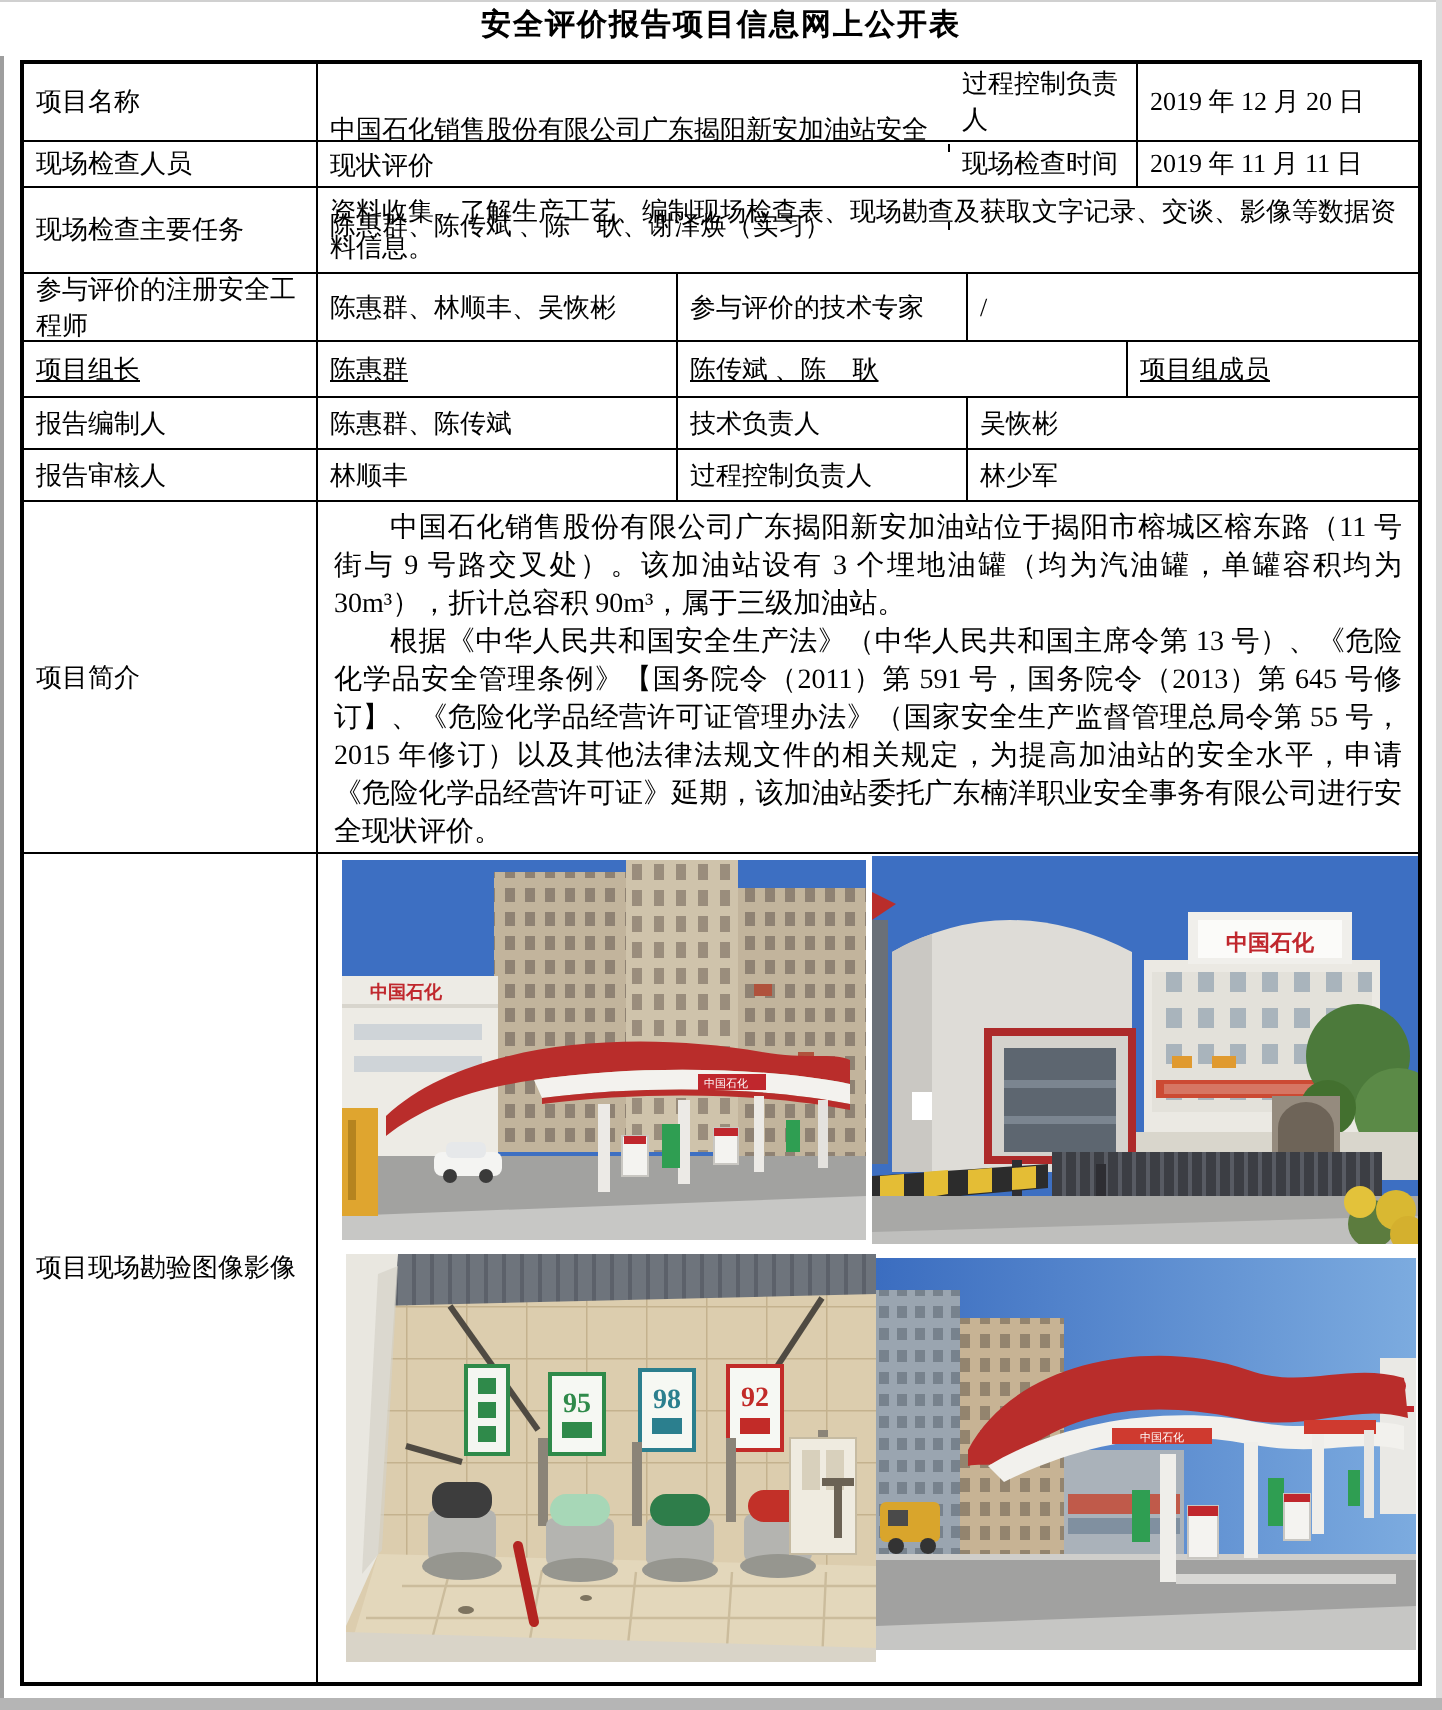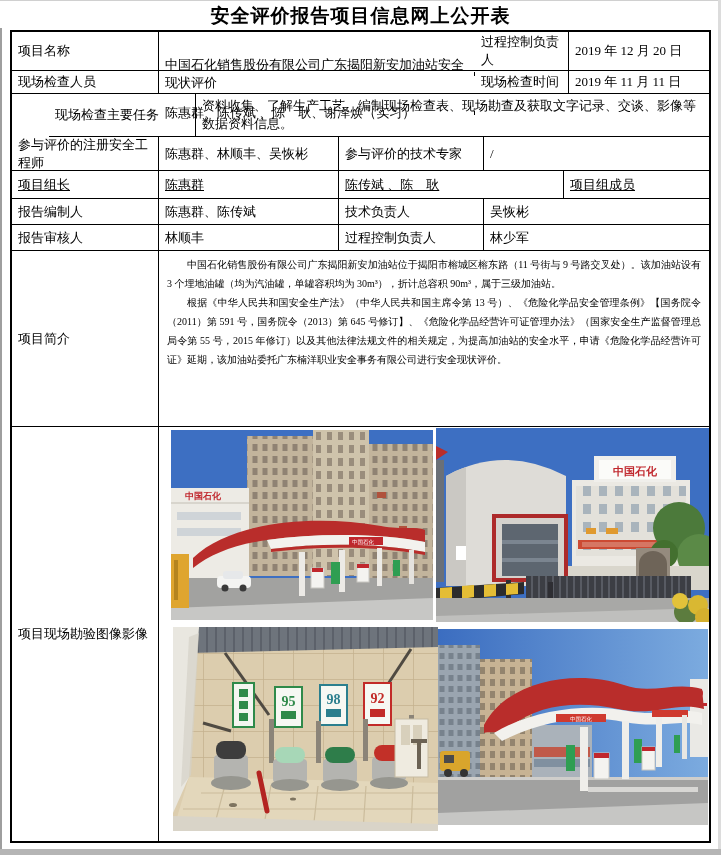--- a/index.html
+++ b/index.html
@@ -1,35 +1,35 @@
 <!DOCTYPE html>
 <html><head>
 <meta charset="utf-8">
 <style>
   html,body{margin:0;padding:0;background:#ffffff;}
   .page{position:relative;width:721px;height:855px;background:#ffffff;overflow:hidden;
         font-family:"Liberation Serif","DejaVu Serif",serif;color:#000;}
   .edge{position:absolute;}
   .title{position:absolute;left:0;top:3px;width:721px;text-align:center;
-         font-size:19px;font-weight:bold;letter-spacing:1px;}
+         font-size:15px;font-weight:bold;letter-spacing:1px;}
   .tbl{position:absolute;left:10px;top:30px;width:701px;height:813px;
        border:2px solid #000;box-sizing:border-box;display:flex;flex-direction:column;}
   .tr{display:flex;border-bottom:1px solid #000;box-sizing:border-box;flex:0 0 auto;}
   .tr:last-child{border-bottom:none;flex:1 1 auto;}
   .td{border-right:1px solid #000;box-sizing:border-box;display:flex;align-items:center;
       padding:2px 6px;font-size:13px;line-height:18px;}
   .td:last-child{border-right:none;}
   .c1{width:147px;flex:0 0 auto;}
   .wA2{width:316px;flex:0 0 auto;margin-top:40px;}
   .wA3{width:94px;flex:0 0 auto;}
   .wB2{width:180px;flex:0 0 auto;}
   .wB3{width:145px;flex:0 0 auto;}
   .grow{flex:1 1 auto;}
   .summary-cell{display:block;padding:4px 8px;align-items:flex-start;}
-  .summary-cell p{margin:0;font-size:10px;line-height:19px;text-align:justify;text-indent:2em;}
+  .summary-cell p{margin:0;font-size:14px;line-height:19px;text-align:justify;text-indent:2em;}
   .photos-cell{display:block;position:relative;padding:0;}
   .photo{position:absolute;overflow:hidden;background:#3d6fc2;}
   .photo svg{display:block;width:100%;height:100%;}
 </style>
 </head>
 <body>
 
 <div class="page">
 
   <div class="edge" style="left:0;top:0;width:721px;height:1px;background:#d0d0d0;"></div>
@@ -48,21 +48,21 @@
       <div class="td grow">2019 年 12 月 20 日</div>
     </div>
 
     <div class="tr" style="height:23px;">
       <div class="td c1">现场检查人员</div>
       <div class="td wA2">陈惠群、陈传斌 、陈　耿、谢泽焕（实习）</div>
       <div class="td wA3">现场检查时间</div>
       <div class="td grow">2019 年 11 月 11 日</div>
     </div>
 
-    <div class="tr" style="height:43px;margin-left:37px;">
+    <div class="tr" style="height:43px;">
       <div class="td c1">现场检查主要任务</div>
       <div class="td grow">资料收集、了解生产工艺、编制现场检查表、现场勘查及获取文字记录、交谈、影像等数据资料信息。</div>
     </div>
 
     <div class="tr" style="height:34px;">
       <div class="td c1">参与评价的注册安全工程师</div>
       <div class="td wB2">陈惠群、林顺丰、吴恢彬</div>
       <div class="td wB3">参与评价的技术专家</div>
       <div class="td grow">/</div>
     </div>

